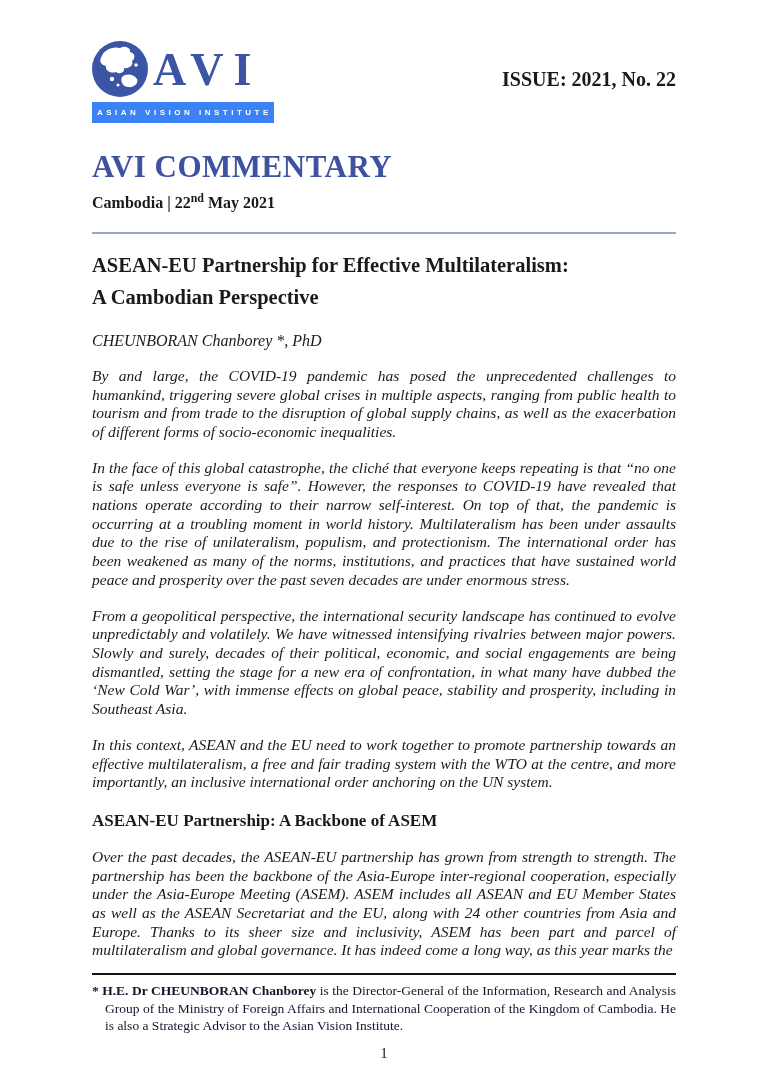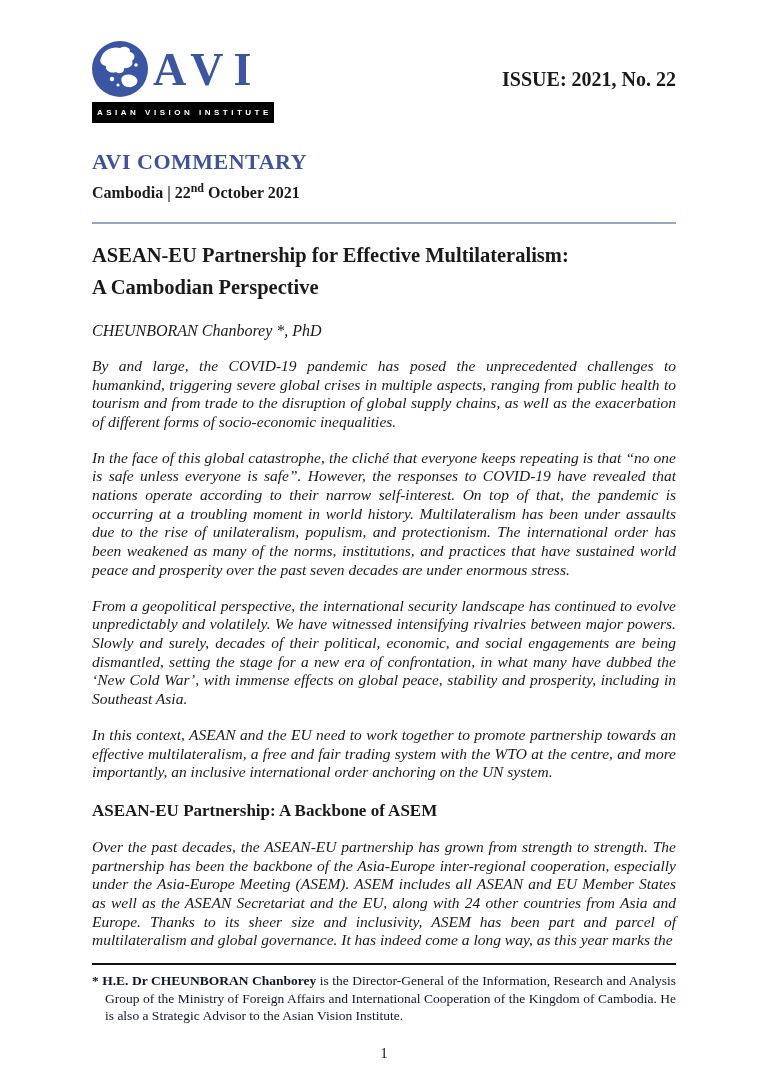--- a/index.html
+++ b/index.html
@@ -24,42 +24,42 @@
     font-family: "Liberation Serif", serif;
     font-weight: bold;
     font-size: 46px;
     line-height: 1;
     letter-spacing: 10px;
     color: #3b55a4;
     padding-top: 2px;
   }
   .logo-bar {
     margin-top: 4px;
-    background: #000000;
+    background: #3b82f6;
     color: #ffffff;
     font-family: "Liberation Sans", sans-serif;
     font-weight: bold;
     font-size: 8px;
     letter-spacing: 3.5px;
     text-align: center;
     padding: 6px 2px 6px 5px;
     width: 100%;
   }
   .issue {
     font-weight: bold;
     font-size: 20px;
     margin-top: 28px;
     white-space: nowrap;
   }
   
   .masthead-title {
     margin-top: 26px;
     color: #3e52a0;
     font-weight: bold;
-    font-size: 22px;
+    font-size: 31px;
     letter-spacing: 0.5px;
   }
   .dateline { margin-top: 6px; font-weight: bold; font-size: 16px; }
   .dateline sup { font-size: 12px; }
   .rule-blue {
     border: none;
     border-top: 2px solid #9aa6c6;
     margin-top: 20px;
   }
   
@@ -131,21 +131,21 @@
         </span>
         <span class="logo-acronym">AVI</span>
       </div>
       <div class="logo-bar">ASIAN VISION INSTITUTE</div>
     </div>
     <div class="issue">ISSUE: 2021, No. 22</div>
   </header>
 
   <div class="masthead-title">AVI COMMENTARY</div>
 
-  <div class="dateline"><span>Cambodia | 22</span><sup>nd</sup><span> October 2021</span></div>
+  <div class="dateline"><span>Cambodia | 22</span><sup>nd</sup><span> May 2021</span></div>
 
   <hr class="rule-blue">
 
   <h1 class="article-title"><span>ASEAN-EU Partnership for Effective Multilateralism:</span><br><span>A Cambodian Perspective</span></h1>
 
   <div class="author">CHEUNBORAN Chanborey *, PhD</div>
 
   <p class="body-par">By and large, the COVID-19 pandemic has posed the unprecedented challenges to humankind, triggering severe global crises in multiple aspects, ranging from public health to tourism and from trade to the disruption of global supply chains, as well as the exacerbation of different forms of socio-economic inequalities.</p>
   <p class="body-par">In the face of this global catastrophe, the cliché that everyone keeps repeating is that “no one is safe unless everyone is safe”. However, the responses to COVID-19 have revealed that nations operate according to their narrow self-interest. On top of that, the pandemic is occurring at a troubling moment in world history. Multilateralism has been under assaults due to the rise of unilateralism, populism, and protectionism. The international order has been weakened as many of the norms, institutions, and practices that have sustained world peace and prosperity over the past seven decades are under enormous stress.</p>
   <p class="body-par">From a geopolitical perspective, the international security landscape has continued to evolve unpredictably and volatilely. We have witnessed intensifying rivalries between major powers. Slowly and surely, decades of their political, economic, and social engagements are being dismantled, setting the stage for a new era of confrontation, in what many have dubbed the ‘New Cold War’, with immense effects on global peace, stability and prosperity, including in Southeast Asia.</p>

